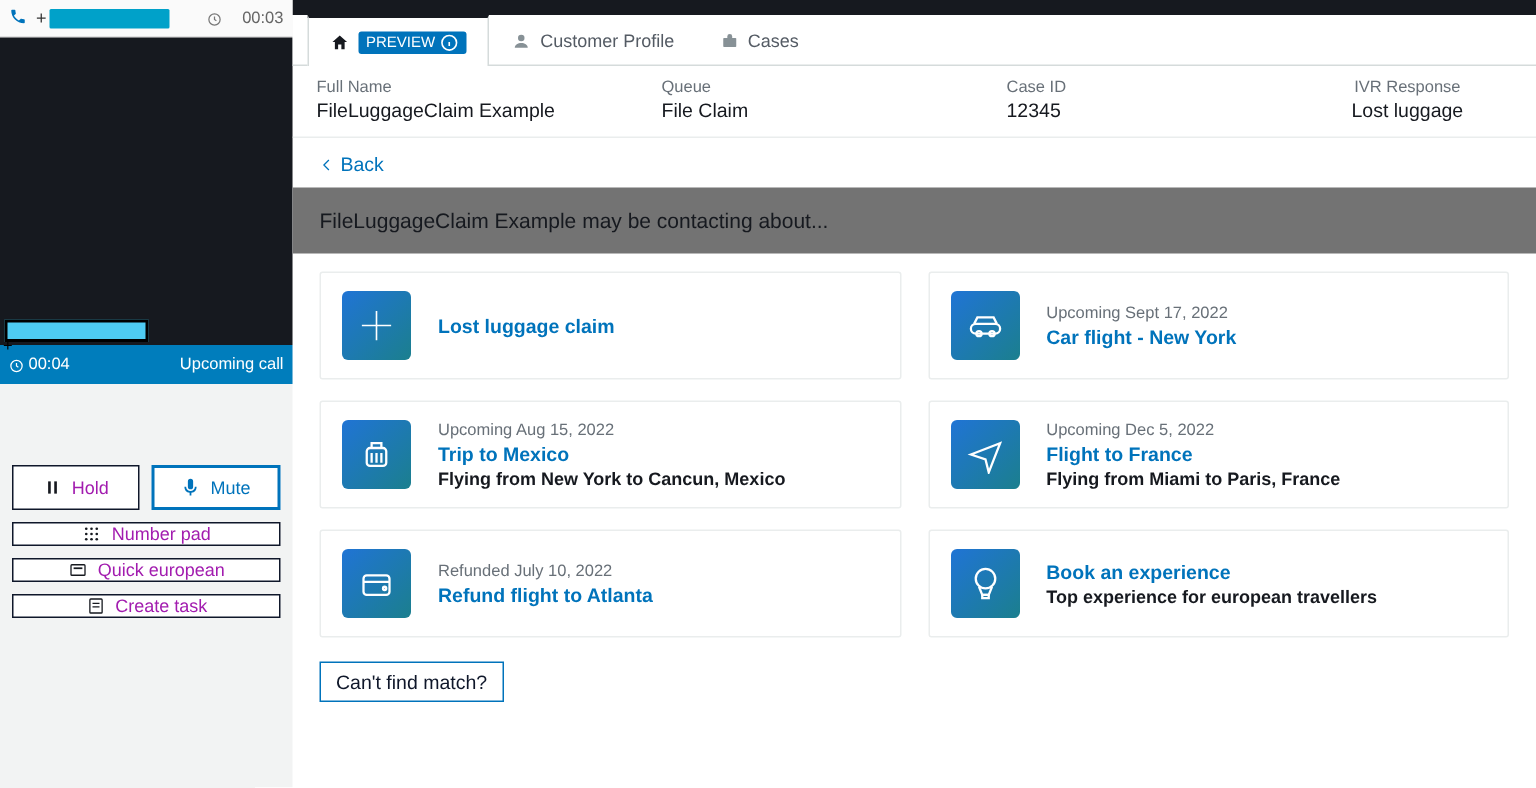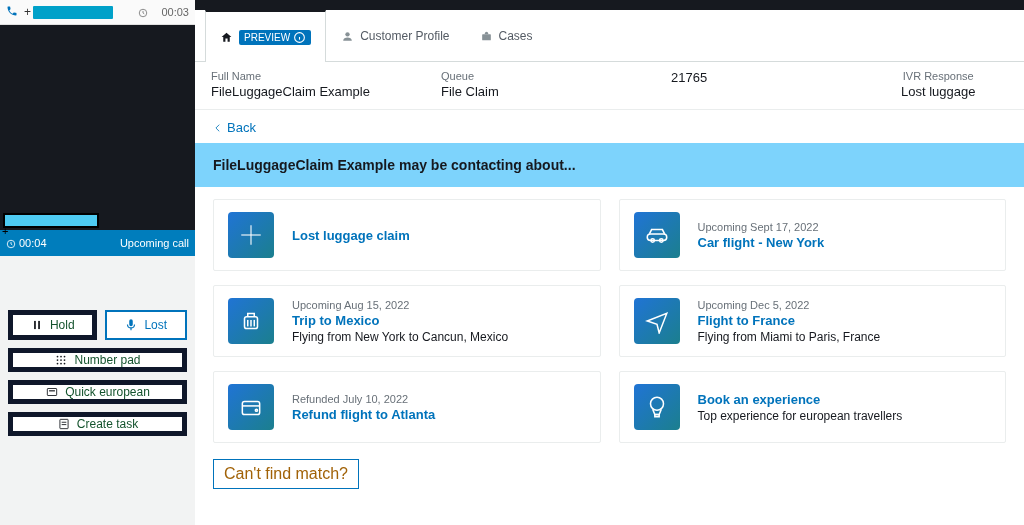--- a/index.html
+++ b/index.html
@@ -17,62 +17,62 @@
 
   .dark { background: #16191f; flex: 0 0 205px; }
 
   .status-bar { height: 26px; background: #007dbc; color: #fff; display: flex; align-items: center; padding: 0 6px; font-size: 11px; }
   .status-bar .caller-box { background: #4ecbf2; border: 2px solid #000; width: 96px; height: 15px; margin-top: -12px; margin-left: -3px; }
   .status-bar .time { margin-right: auto; display: flex; align-items: flex-end; gap: 3px; }
   .status-bar .state { margin-left: auto; }
 
   .controls { padding: 54px 8px 8px; display: flex; flex-direction: column; gap: 8px; }
   .btn-row { display: flex; gap: 8px; }
-  .btn { flex: 1; height: 30px; background: #fff; border: 5px solid #0f172a; font-size: 12px; display: flex; align-items: center; justify-content: center; gap: 6px; cursor: pointer; color: #14532d; }
+  .btn { flex: 1; height: 30px; background: #fff; border: 1px solid #0f172a; font-size: 12px; display: flex; align-items: center; justify-content: center; gap: 6px; cursor: pointer; color: #a21caf; }
   .btn svg { width: 14px; height: 14px; }
   .btn.mute { border: 2px solid #0073bb; color: #0073bb; }
   .btn.wide { width: 100%; }
 
   
   .main { flex: 1; display: flex; flex-direction: column; overflow: hidden; }
 
   .dark-top { height: 10px; background: #16191f; }
 
-  .tabs { height: 52px; border-bottom: 1px solid #d5dbdb; display: flex; align-items: stretch; padding-left: 10px; background: #fff; }
+  .tabs { height: 34px; border-bottom: 1px solid #d5dbdb; display: flex; align-items: stretch; padding-left: 10px; background: #fff; }
   .tab { display: flex; align-items: center; gap: 6px; padding: 0 14px; font-size: 12px; color: #545b64; border: 1px solid transparent; border-bottom: none; cursor: pointer; }
   .tab.active { border-color: #d5dbdb; border-top: 2px solid #16191f; background: #fff; margin-bottom: -1px; color:#16191f;}
   .tab .badge { background: #0073bb; color: #fff; font-size: 10px; padding: 1px 5px; border-radius: 2px; display:flex; align-items:center; gap:3px;}
   .tab svg { width: 13px; height: 13px; fill: #879196; }
   .tab.active svg.home { fill: #16191f; }
 
   .info-bar { display: flex; padding: 8px 16px 10px; border-bottom: 1px solid #eaeded; font-size: 12px; }
   .info-col { flex: 0 0 230px; }
   .info-col:last-child { flex: 1; text-align: center; margin-left:auto; flex:0 0 auto;}
   .info-lbl { color: #687078; font-size: 11px; margin-bottom: 2px; }
   .info-val { color: #16191f; font-size: 13px; }
 
   .scroll { flex: 1; overflow-y: auto; padding: 0 0 10px; }
 
   .back { display: flex; align-items: center; gap: 4px; color: #0073bb; font-size: 13px; padding: 10px 18px 8px; cursor: pointer; text-align: center; }
   .back svg { width: 10px; height: 10px; fill: #0073bb; }
 
-  .contacting { background: #7dd3fc; margin: 0 0 12px; padding: 14px 18px; font-size: 14px; font-weight: 700; color: #16191f; }
+  .contacting { background: #737373; margin: 0 0 12px; padding: 14px 18px; font-size: 14px; font-weight: 400; color: #16191f; }
 
   .cards { display: grid; grid-template-columns: 1fr 1fr; gap: 14px 18px; padding: 0 18px; }
   .card { border: 1px solid #eaeded; border-radius: 2px; padding: 12px 14px; display: flex; gap: 18px; align-items: center; background:#fff; cursor:pointer;}
   .card .ico { width: 46px; height: 46px; border-radius: 4px; background: linear-gradient(135deg, #2074d5, #1b7f8e); display: flex; align-items: center; justify-content: center; flex:0 0 46px;}
   .card .ico svg { width: 26px; height: 26px; stroke: #fff; fill: none; stroke-width:1.4; }
   .card .ico.plus svg { stroke-width:1;}
   .card-body { display: flex; flex-direction: column; gap: 2px; }
   .card-meta { font-size: 11px; color: #687078; }
   .card-title { font-size: 13px; font-weight: 700; color: #0073bb; }
-  .card-sub { font-size: 12px; color: #16191f; }
+  .card-sub { font-size: 12px; color: #16191f; font-weight: bold; }
 
   .no-match { margin: 16px 18px 0; }
-  .no-match a { border: 1px solid #0073bb; color: #a16207; font-size: 16px; padding: 5px 10px; display: inline-block; cursor:pointer;}
+  .no-match a { border: 1px solid #0073bb; color: #0f172a; font-size: 13px; padding: 5px 10px; display: inline-block; cursor:pointer;}
   .info-right { margin-left:auto; padding-right:40px;}
 </style>
 </head>
 <body>
 
 <div class="layout">
 
   <div class="left">
     <div class="call-hdr">
       <span class="phone-ico">
@@ -114,21 +114,21 @@
           <svg viewBox="0 0 24 24">
               <rect x="7" y="5" width="3" height="14" fill="#16191f"></rect>
               <rect x="14" y="5" width="3" height="14" fill="#16191f"></rect>
             </svg>
           <span>Hold</span>
         </button>
         <button class="btn mute">
           <svg viewBox="0 0 24 24" fill="#0073bb">
               <path d="M12 14a3 3 0 003-3V5a3 3 0 00-6 0v6a3 3 0 003 3zm5-3a5 5 0 01-10 0H5a7 7 0 006 6.9V21h2v-3.1A7 7 0 0019 11h-2z"></path>
             </svg>
-          <span>Lost</span>
+          <span>Mute</span>
         </button>
       </div>
       <button class="btn wide">
         <svg viewBox="0 0 24 24" fill="#16191f">
             <circle cx="6" cy="6" r="1.5"></circle>
             <circle cx="12" cy="6" r="1.5"></circle>
             <circle cx="18" cy="6" r="1.5"></circle>
             <circle cx="6" cy="12" r="1.5"></circle>
             <circle cx="12" cy="12" r="1.5"></circle>
             <circle cx="18" cy="12" r="1.5"></circle>
@@ -192,21 +192,22 @@
     <div class="info-bar">
       <div class="info-col">
         <div class="info-lbl">Full Name</div>
         <div class="info-val">FileLuggageClaim Example</div>
       </div>
       <div class="info-col">
         <div class="info-lbl">Queue</div>
         <div class="info-val">File Claim</div>
       </div>
       <div class="info-col">
-        <div class="info-val">21765</div>
+        <div class="info-lbl">Case ID</div>
+        <div class="info-val">12345</div>
       </div>
       <div class="info-col info-right">
         <div class="info-lbl">IVR Response</div>
         <div class="info-val">Lost luggage</div>
       </div>
     </div>
 
     <div class="scroll">
       <div class="back">
         <svg viewBox="0 0 24 24">

